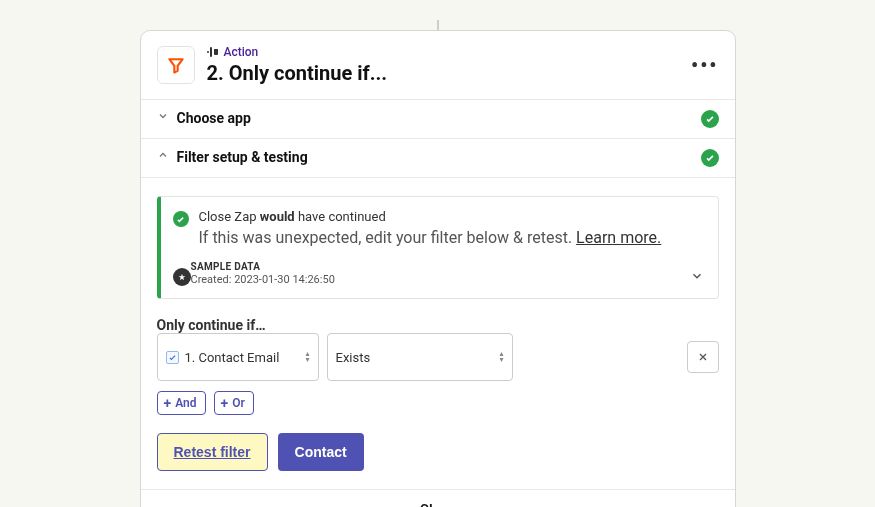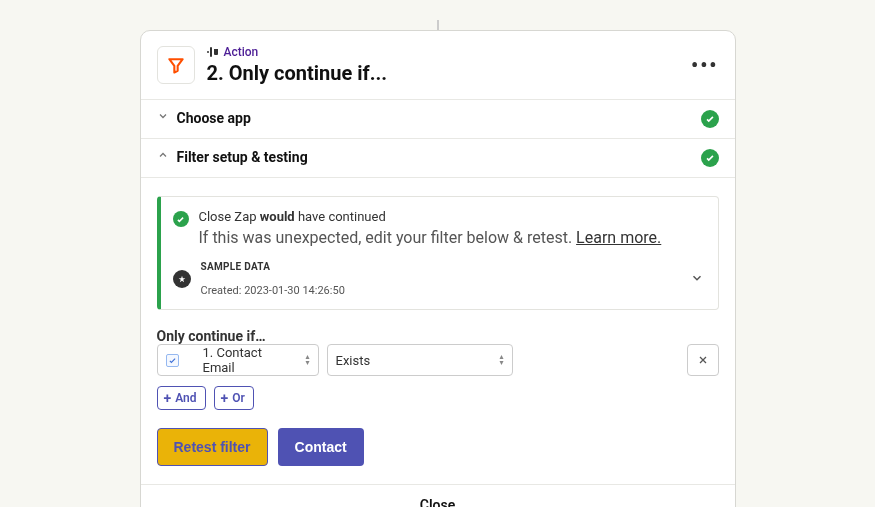--- a/index.html
+++ b/index.html
@@ -71,39 +71,39 @@
     .alert-top { display: flex; align-items: flex-start; gap: 10px; }
     .alert-check {
       width: 16px; height: 16px; border-radius: 50%; background: #2ba24c;
       display: flex; align-items: center; justify-content: center; flex-shrink: 0; margin-top: 2px;
     }
     .alert-check svg{ width: 9px; height:9px;}
     .alert-body { font-size: 13px; color: #333; }
     .alert-sub { font-size: 16px; color: #555; margin-top: 4px; }
     .alert-sub a { color: #333; text-decoration: underline; cursor: pointer; }
     .sample {
-      display: flex; align-items: center; gap: 10px;
+      display: flex; align-items: flex-end; gap: 0;
       margin-top: 14px;
     }
     .sample-icon {
       width: 18px; height: 18px; border-radius: 50%; background: #333;
       display: flex; align-items: center; justify-content: center; flex-shrink: 0;
     }
     .sample-icon svg { width: 10px; height: 10px; }
     .sample-text { flex: 1; }
     .sample-label { font-size: 10px; font-weight: 700; letter-spacing: 0.3px; color: #333; }
-    .sample-date { font-size: 11px; color: #555; margin-top: 12px; }
+    .sample-date { font-size: 11px; color: #555; margin-top: 1px; }
     .sample-chevron { color: #555; }
     
     .field-label { font-size: 14px; font-weight: 700; color: #333; }
     .row { display: flex; gap: 8px; align-items: center; margin-bottom: 10px; }
     .select-box {
       border: 1px solid #ccc; border-radius: 4px; padding: 6px 8px;
-      display: flex; align-items: center; gap: 24px; background: #fff; font-size: 13px;
-      height: 32px;
+      display: flex; align-items: center; gap: 6px; background: #fff; font-size: 13px;
+      height: 48px;
     }
     .select-box.field { width: 162px; }
     .select-box.cond { width: 186px; }
     .select-box .txt { flex: 1; color: #333; }
     .mini-check {
       width: 13px; height: 13px; border: 1px solid #95b8f0; border-radius: 2px;
       display: inline-flex; align-items: center; justify-content: center; background: #f4f8ff;
     }
     .mini-check svg{ width:9px; height:9px; }
     .spacer { flex: 1; }
@@ -120,21 +120,21 @@
       display: flex; align-items: center; gap: 4px; font-size: 12px; font-weight: 600;
       color: #4f52b3; background: #fff; cursor: pointer;
     }
     .chip .plus { font-size: 14px; line-height: 14px; }
     
     .actions { display: flex; gap: 10px; }
     .btn {
       border-radius: 4px; padding: 10px 16px; font-size: 14px; font-weight: 600; cursor: pointer;
       border: 1px solid transparent;
     }
-    .btn-secondary { background: #eab308; border-color: #4f52b3; color: #4f52b3; }
+    .btn-secondary { background: #fef9c3; border-color: #4f52b3; color: #4f52b3; text-decoration: underline; }
     .btn-primary { background: #4f52b3; color: #fff; }
     
     .footer {
       border-top: 1px solid #e8e8e4;
       text-align: center;
       padding: 12px;
       font-size: 14px;
       font-weight: 600;
       color: #111;
       cursor: pointer;

